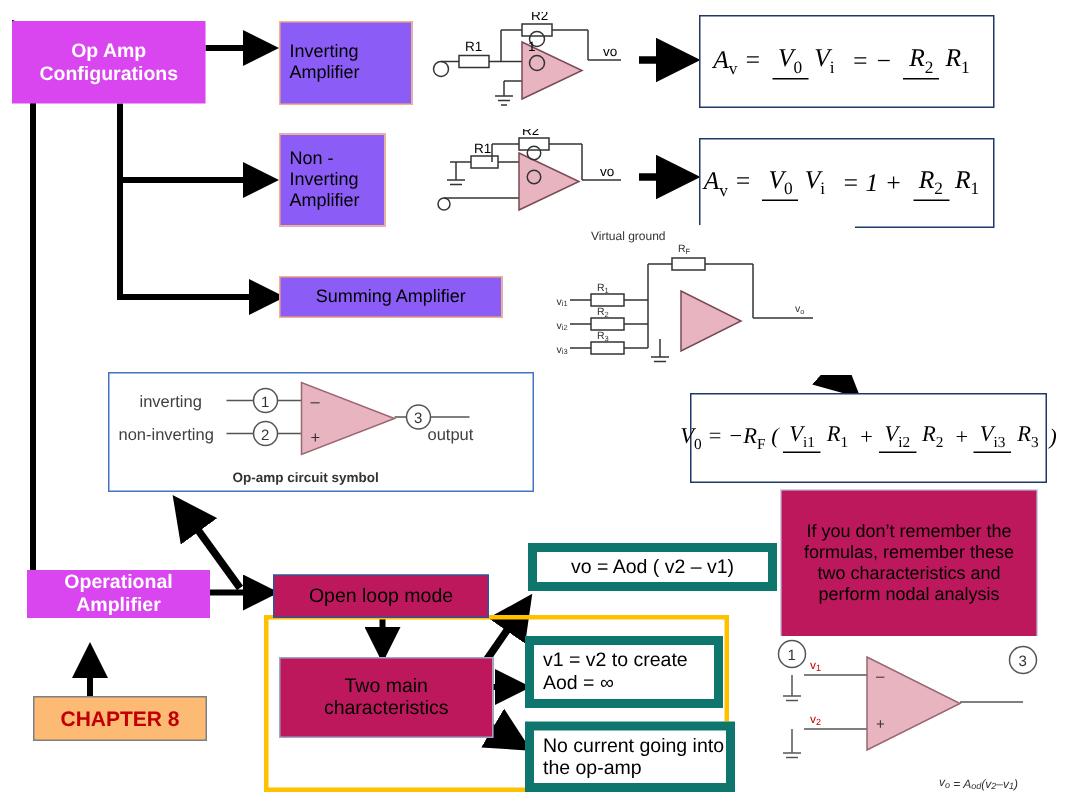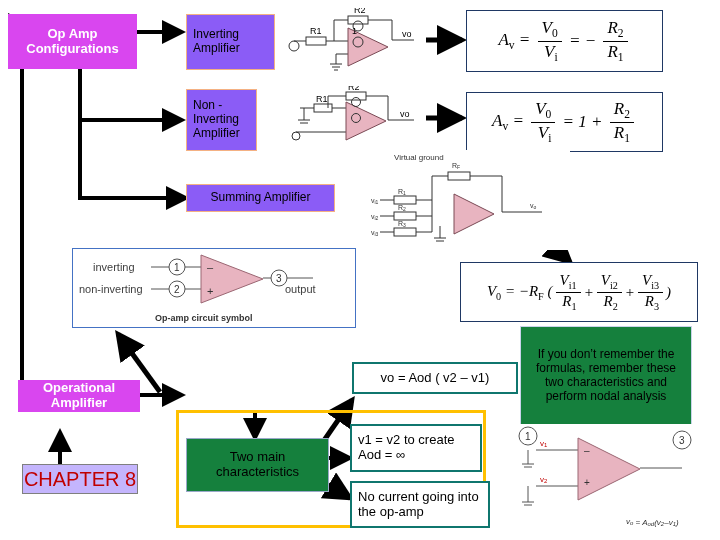--- a/index.html
+++ b/index.html
@@ -6,37 +6,37 @@
   body{width:720px;height:540px;background:#ffffff;font-family:"Liberation Sans",sans-serif;overflow:hidden;position:relative;}
   .stage{position:relative;width:720px;height:540px;}
   .box{position:absolute;box-sizing:border-box;display:flex;align-items:center;justify-content:center;text-align:center;line-height:1.15;}
 
   
   .navy{background:#d946ef;color:#ffffff;font-weight:bold;font-size:13px;}
   
   .peach{background:#8b5cf6;color:#000000;font-size:12px;border:1px solid #f4b183;}
   .peach.left{justify-content:flex-start;text-align:left;padding-left:6px;}
   
-  .lblue{background:#15803d;color:#000000;font-size:13px;}
+  .lblue{background:#be185d;color:#000000;font-size:13px;}
   .lblue.bd{border:1px solid #2f5597;}
   
-  .wbox{background:#ffffff;color:#000000;font-size:13px;border:2px solid #0f766e;}
+  .wbox{background:#ffffff;color:#000000;font-size:13px;border:6px solid #0f766e;}
   
   .fbox{background:#ffffff;border:1px solid #1f3864;}
   
   .pic{background:#ffffff;}
   .pic.bordered{border:1px solid #4472c4;}
 
-  .chapter{color:#c00000;font-weight:normal;font-size:20px;background:#c4b5fd;border:1px solid #7f7f7f;}
+  .chapter{color:#c00000;font-weight:bold;font-size:14px;background:#fdba74;border:1px solid #7f7f7f;}
   .orange-frame{position:absolute;border:3px solid #ffc000;box-sizing:border-box;background:transparent;}
 
   svg.overlay{position:absolute;left:0;top:0;width:720px;height:540px;pointer-events:none;}
 
   .formula{font-family:"Liberation Serif",serif;font-style:italic;font-size:17px;color:#000;display:flex;align-items:center;justify-content:center;width:100%;height:100%;}
-  .frac{display:inline-flex;flex-direction:column;align-items:flex-end;vertical-align:middle;margin:0 3px;}
+  .frac{display:inline-flex;align-items:flex-start;vertical-align:middle;margin:0 3px;}
   .frac .num{border-bottom:1.2px solid #000;padding:0 4px;line-height:1.15;}
   .frac .den{padding:0 4px;line-height:1.15;}
   sub{font-size:.68em;font-style:normal;}
 
   .circuit-label{font-family:"Liberation Sans",sans-serif;font-size:9px;color:#404040;}
 </style>
 </head>
 <body>
 
 <div class="stage">
@@ -275,20 +275,23 @@
   <div class="box navy" style="left:18px;top:380px;width:122px;height:32px;">
     <span>Operational Amplifier</span>
   </div>
 
   <div class="box chapter" style="left:22px;top:464px;width:116px;height:30px;">
     <span>CHAPTER 8</span>
   </div>
 
   <div class="orange-frame" style="left:176px;top:410px;width:310px;height:118px;"></div>
 
+  <div class="box lblue bd" style="left:182px;top:383px;width:144px;height:29px;">
+    <span>Open loop mode</span>
+  </div>
 
   <div class="box lblue" style="left:186px;top:438px;width:143px;height:54px;border:1px solid #9aa8c9;">
     <span>Two main characteristics</span>
   </div>
 
   <div class="box wbox" style="left:352px;top:362px;width:166px;height:32px;">
     <span>vo = Aod ( v2 – v1)</span>
   </div>
 
   <div class="box wbox" style="left:350px;top:424px;width:132px;height:48px;justify-content:flex-end;text-align:left;padding-left:6px;">

